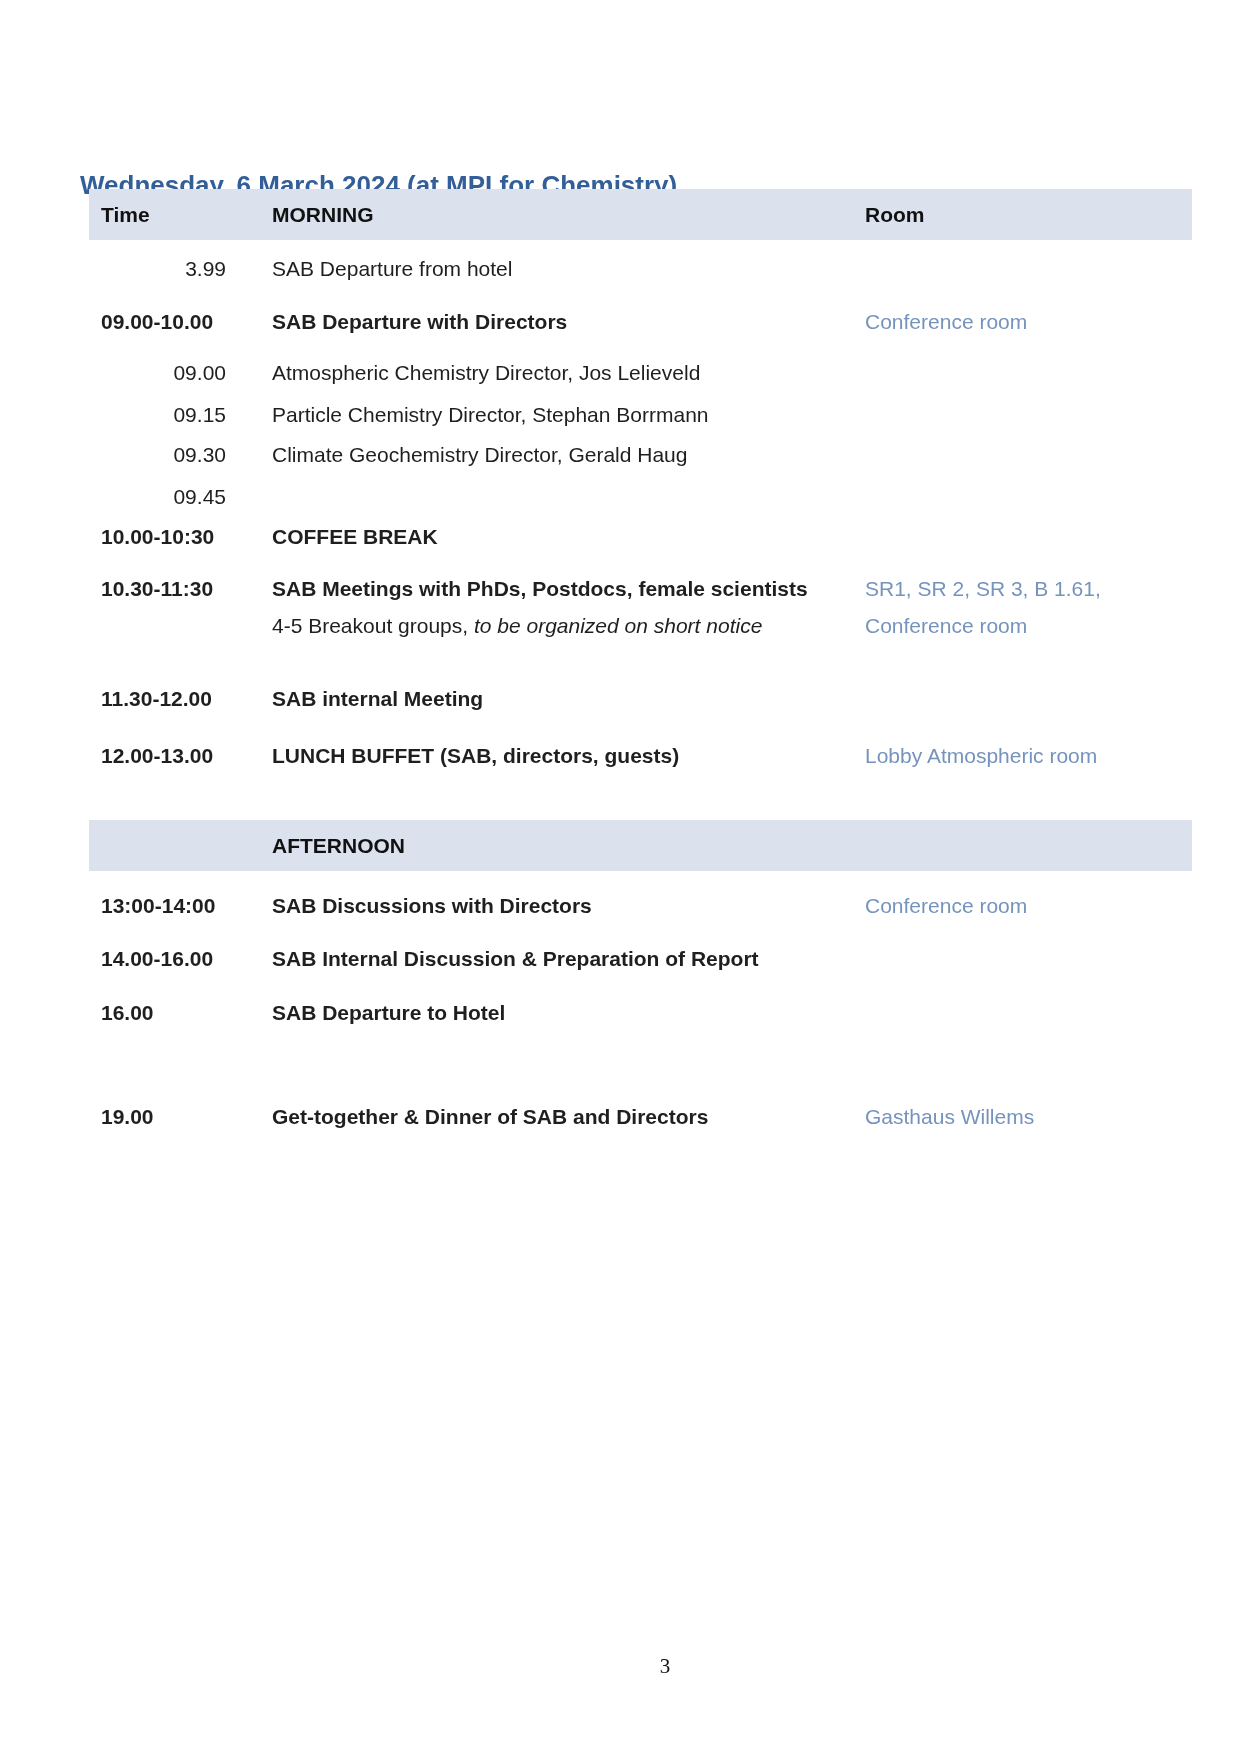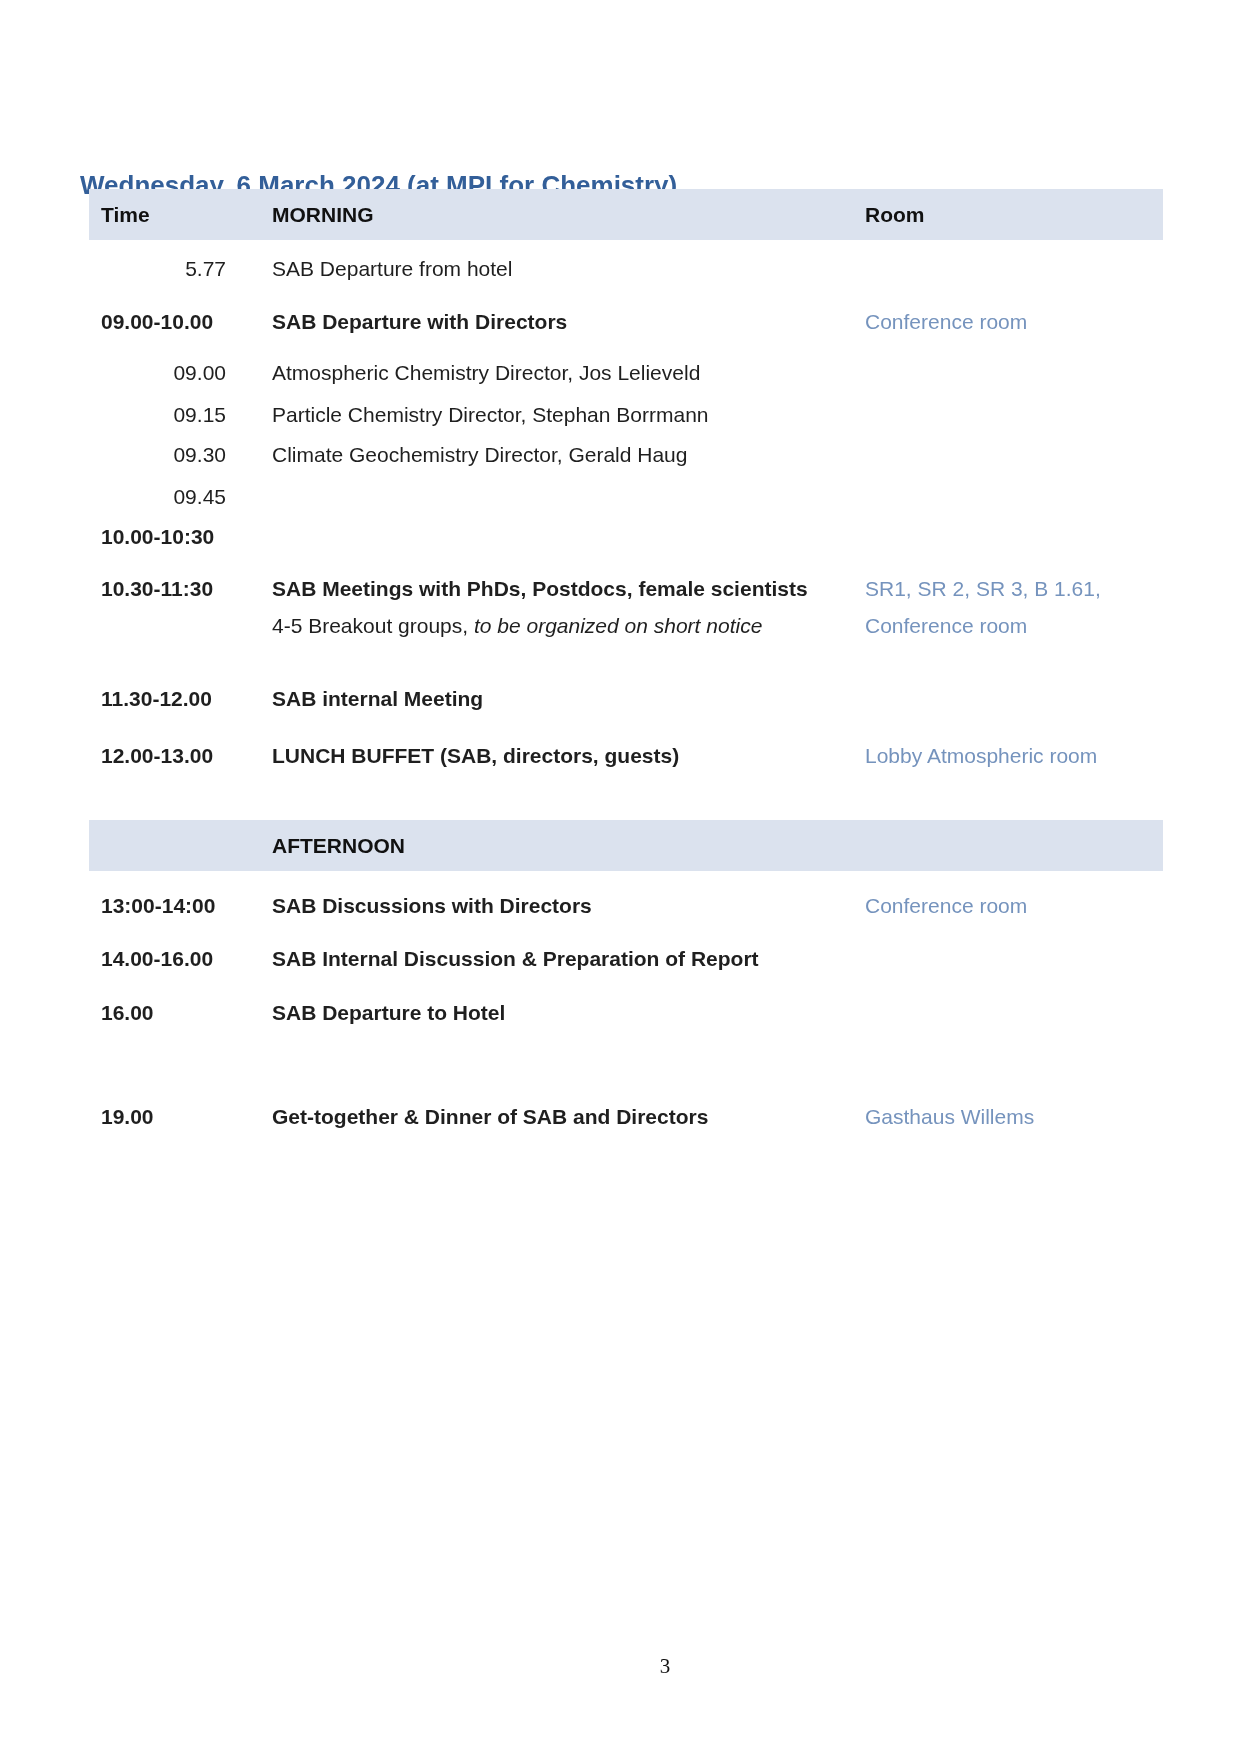--- a/index.html
+++ b/index.html
@@ -25,20 +25,21 @@
     color: #335f99;
     letter-spacing: 0px;
     margin-top: 39px;
   }
   .section-bar {
     position: absolute;
     left: 89px;
     width: 1074px;
     height: 51px;
     background: #dbe2ee;
+    padding-left: 29px;
   }
   .bar-morning { top: 189px; }
   .bar-afternoon { top: 820px; }
   .bar-label {
     position: absolute;
     top: 0;
     height: 51px;
     line-height: 51px;
     font-size: 21px;
     font-weight: bold;
@@ -89,21 +90,21 @@
 
   <div class="doc-title">Wednesday, 6 March 2024 (at MPI for Chemistry)</div>
 
   <div class="section-bar bar-morning">
     <span class="bar-label col-time">Time</span>
     <span class="bar-label col-session">MORNING</span>
     <span class="bar-label col-room">Room</span>
   </div>
 
   <div class="row" style="top:256px">
-    <div class="cell time right">5.77</div>
+    <div class="cell time right">3.99</div>
     <div class="cell session">SAB Departure from hotel</div>
   </div>
 
   <div class="row" style="top:309px">
     <div class="cell time bold">09.00-10.00</div>
     <div class="cell session bold">SAB Departure with Directors</div>
     <div class="cell room">Conference room</div>
   </div>
 
   <div class="row" style="top:360px">
@@ -120,20 +121,21 @@
     <div class="cell time right">09.30</div>
     <div class="cell session">Climate Geochemistry Director, Gerald Haug</div>
   </div>
 
   <div class="row" style="top:484px">
     <div class="cell time right">09.45</div>
   </div>
 
   <div class="row" style="top:524px">
     <div class="cell time bold">10.00-10:30</div>
+    <div class="cell session bold">COFFEE BREAK</div>
   </div>
 
   <div class="row" style="top:576px">
     <div class="cell time bold">10.30-11:30</div>
     <div class="cell session bold">SAB Meetings with PhDs, Postdocs, female scientists</div>
     <div class="cell room">SR1, SR 2, SR 3, B 1.61,</div>
   </div>
   <div class="row" style="top:613px">
     <div class="cell session">
       <span>4-5 Breakout groups, </span><span class="italic">to be organized on short notice</span>

